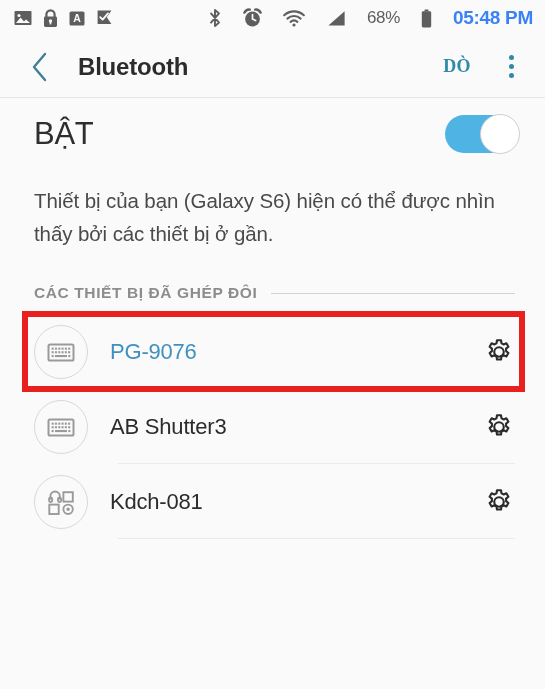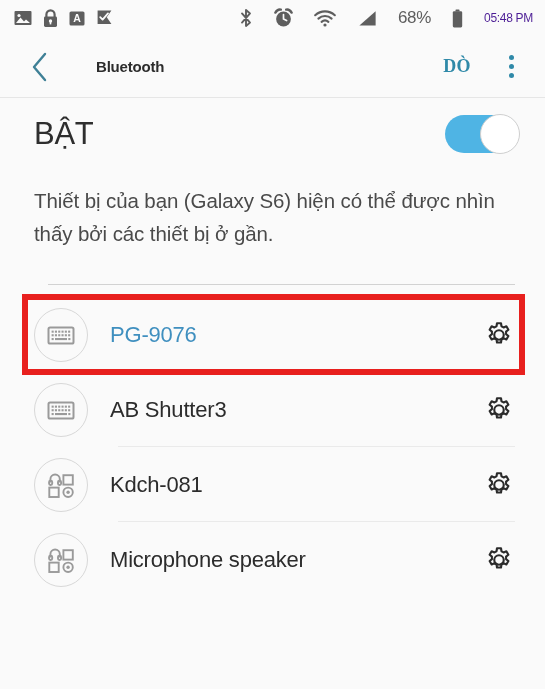--- a/index.html
+++ b/index.html
@@ -20,41 +20,41 @@
     height: 36px;
     display: flex;
     align-items: center;
     padding: 0 12px 0 14px;
     background: #fafafa;
   }
   .status-left { display: flex; align-items: center; gap: 11px; }
   .status-right { margin-left: auto; display: flex; align-items: center; gap: 21px; }
   .sb-icon { display: block; }
   .battery-pct { font-size: 17px; color: #5e5e5e; letter-spacing: -0.3px; }
-  .clock { font-size: 12px; color: #4c1d95; letter-spacing: -0.3px; }
+  .clock { font-size: 19px; color: #3b82f6; letter-spacing: -0.3px; font-weight: bold; }
 
   
   .app-bar {
     height: 62px;
     display: flex;
     align-items: center;
     padding: 0 16px 0 30px;
     background: #fafafa;
     border-bottom: 1px solid #e6e6e6;
   }
   .back-btn {
     width: 30px; height: 34px;
     display: flex; align-items: center; justify-content: flex-start;
     cursor: pointer;
   }
   .app-title {
-    font-size: 15px;
+    font-size: 24px;
     font-weight: bold;
     color: #2c2c2c;
-    margin-left: 36px;
+    margin-left: 18px;
     letter-spacing: -0.2px;
   }
   .appbar-spacer { flex: 1; }
   .scan-btn {
     font-size: 18px;
     font-weight: bold;
     color: #2f89a8;
     letter-spacing: 0.4px;
     cursor: pointer;
     padding: 6px 8px;
@@ -276,20 +276,21 @@
 <div class="toggle-row">
   <span class="toggle-label">BẬT</span>
   <div class="switch">
     <div class="knob"></div>
   </div>
 </div>
 
 <div class="description">Thiết bị của bạn (Galaxy S6) hiện có thể được nhìn thấy bởi các thiết bị ở gần.</div>
 
 <div class="section-header">
+  <span class="section-title">CÁC THIẾT BỊ ĐÃ GHÉP ĐÔI</span>
   <span class="section-rule"></span>
 </div>
 
 <div class="device-list" id="device-list">
   <div class="device-row">
     <div class="device-icon-wrap">
         <svg width="32" height="32" viewBox="0 0 32 32">
           <rect x="3.5" y="8.5" width="25" height="16" rx="1.6" fill="none" stroke="#9a9a9a" stroke-width="2"></rect>
           <rect x="6.6" y="11.6" width="2.1" height="2.1" fill="#9a9a9a"></rect>
           <rect x="9.899999999999999" y="11.6" width="2.1" height="2.1" fill="#9a9a9a"></rect>
@@ -381,41 +382,14 @@
         <path fill="none" stroke="#2b2b2b" stroke-width="1.7" stroke-linejoin="round" d="M12 8.2 A3.8 3.8 0 1 0 12 15.8 A3.8 3.8 0 1 0 12 8.2 Z"></path>
         <path fill="none" stroke="#2b2b2b" stroke-width="1.7" stroke-linejoin="round" d="M10.4 2.6 h3.2 l0.35 2.35 a7.5 7.5 0 0 1 1.75 1.02 l2.2-0.92 1.6 2.77 -1.85 1.48
                  a7.5 7.5 0 0 1 0 2.02 l1.85 1.48 -1.6 2.77 -2.2-0.92 a7.5 7.5 0 0 1 -1.75 1.02
                  l-0.35 2.35 h-3.2 l-0.35-2.35 a7.5 7.5 0 0 1 -1.75-1.02 l-2.2 0.92 -1.6-2.77
                  1.85-1.48 a7.5 7.5 0 0 1 0-2.02 l-1.85-1.48 1.6-2.77 2.2 0.92 a7.5 7.5 0 0 1 1.75-1.02 Z"></path>
       </svg>
     </div>
     <div class="row-divider"></div>
   </div>
 
-  <div class="device-row">
-    <div class="device-icon-wrap">
-        <svg width="32" height="32" viewBox="0 0 32 32">
-          <path d="M5.4 13.6 V10.2 a4.7 4.7 0 0 1 9.4 0 v3.4" fill="none" stroke="#9a9a9a" stroke-width="1.9"></path>
-          <rect x="4.1" y="11.6" width="3.1" height="4.4" rx="1.4" fill="none" stroke="#9a9a9a" stroke-width="1.9"></rect>
-          <rect x="13" y="11.6" width="3.1" height="4.4" rx="1.4" fill="none" stroke="#9a9a9a" stroke-width="1.9"></rect>
-          <rect x="18.4" y="6.2" width="9.4" height="9.4" fill="none" stroke="#9a9a9a" stroke-width="1.9"></rect>
-          <rect x="4.3" y="18.6" width="9.4" height="9.4" fill="none" stroke="#9a9a9a" stroke-width="1.9"></rect>
-          <circle cx="23.1" cy="23.3" r="4.7" fill="none" stroke="#9a9a9a" stroke-width="1.9"></circle>
-          <circle cx="23.1" cy="23.3" r="1.7" fill="#9a9a9a"></circle>
-        </svg>
-      </div>
-    <div class="device-texts">
-      <span class="device-name">Microphone speaker</span>
-
-    </div>
-    <div class="gear-btn">
-      <svg width="30" height="30" viewBox="0 0 24 24">
-        <path fill="none" stroke="#2b2b2b" stroke-width="1.7" stroke-linejoin="round" d="M12 8.2 A3.8 3.8 0 1 0 12 15.8 A3.8 3.8 0 1 0 12 8.2 Z"></path>
-        <path fill="none" stroke="#2b2b2b" stroke-width="1.7" stroke-linejoin="round" d="M10.4 2.6 h3.2 l0.35 2.35 a7.5 7.5 0 0 1 1.75 1.02 l2.2-0.92 1.6 2.77 -1.85 1.48
-                 a7.5 7.5 0 0 1 0 2.02 l1.85 1.48 -1.6 2.77 -2.2-0.92 a7.5 7.5 0 0 1 -1.75 1.02
-                 l-0.35 2.35 h-3.2 l-0.35-2.35 a7.5 7.5 0 0 1 -1.75-1.02 l-2.2 0.92 -1.6-2.77
-                 1.85-1.48 a7.5 7.5 0 0 1 0-2.02 l-1.85-1.48 1.6-2.77 2.2 0.92 a7.5 7.5 0 0 1 1.75-1.02 Z"></path>
-      </svg>
-    </div>
-
-  </div>
 <div class="annotation-box" style="left: 22px; top: -3px; width: 503px; height: 81px;"></div>
   </div>
 
 </body></html>

